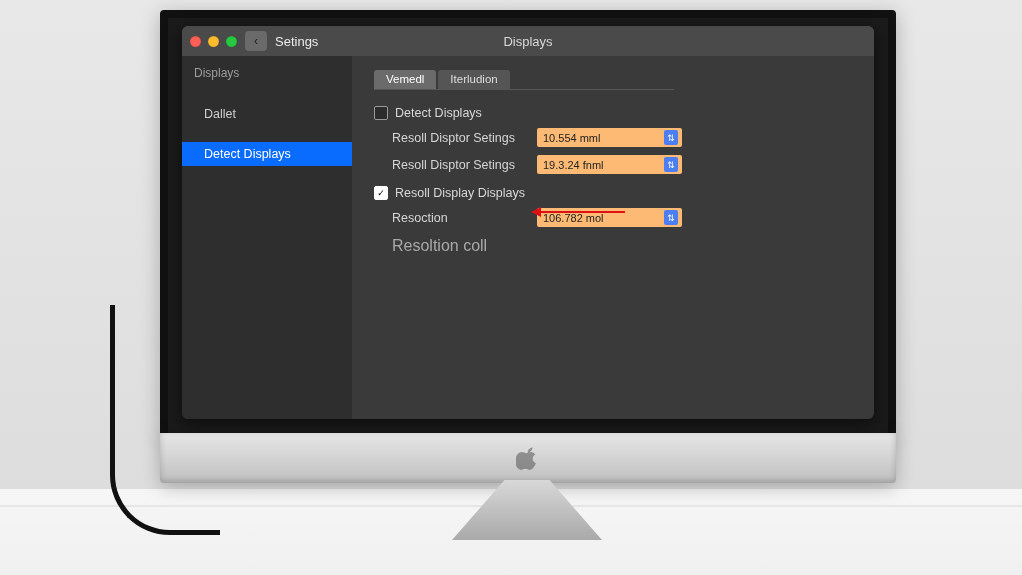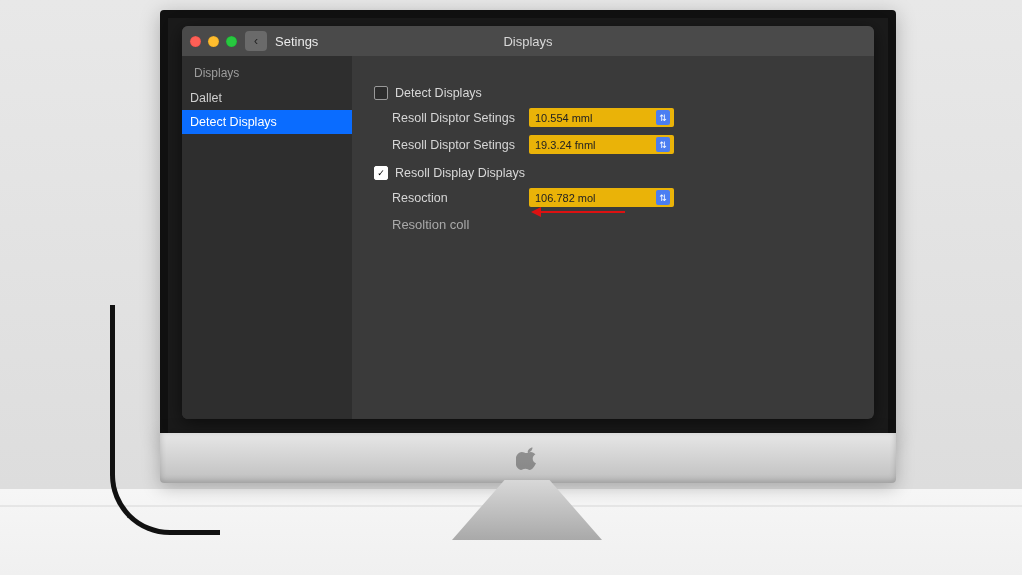--- a/index.html
+++ b/index.html
@@ -136,24 +136,25 @@
     padding-top: 6px;
     font-size: 12.5px;
     color:#cfcfcf;
   }
   .sb-heading {
     padding: 4px 12px 6px;
     color:#9d9d9d;
     font-size:12px;
   }
   .sb-item {
-    padding: 5px 8px;
+    padding: 5px 22px;
     display:flex;
     align-items:center;
     gap:6px;
+    margin-top:16px;
   }
   .sb-item.selected {
     background: #0a6cff;
     color:#fff;
   }
   .sb-check::before{
     content:"✓";
     font-size:10px;
     color:#cfcfcf;
   }
@@ -195,40 +196,40 @@
     border-radius:2px;
     background:#2c2c2c;
     display:inline-flex;align-items:center;justify-content:center;
     font-size:9px;color:#fff;
   }
   .checkbox.checked{ background:#fff; color:#000; border-color:#fff;}
   .form-row{
     display:flex;
     align-items:center;
     margin:8px 0 8px 18px;
-    gap:2px;
+    gap:10px;
   }
   .form-label{ width:135px; color:#d6d6d6; }
   .select{
     width:135px;
     height:19px;
-    background:#eab308;
+    background:#fdba74;
     color:#222;
     font-size:11px;
     display:flex;
     align-items:center;
     justify-content:space-between;
     padding:0 4px 0 6px;
     border-radius:2px;
   }
   .select .caret{
     width:14px;height:15px;background:#4b7ef2;border-radius:2px;
     display:flex;align-items:center;justify-content:center;color:#fff;font-size:9px;
   }
-  .hint { margin:10px 0 0 18px; color:#a9a9a9; font-size:13px;}
+  .hint { margin:10px 0 0 18px; color:#a9a9a9; font-size:16px;}
   .arrow {
     position:absolute;
     left:183px;
     top:155px;
     width:90px;
     height:2px;
     background:#d11;
   }
   .arrow::before{
     content:"";
@@ -266,20 +267,28 @@
           <div class="sb-heading">Displays</div>
           <div class="sb-item">
             <span>Dallet</span>
           </div>
           <div class="sb-item selected">
             <span>Detect Displays</span>
           </div>
         </div>
 
         <div class="content">
+          <div class="tabs">
+            <div class="tab active">
+              <span>Vemedl</span>
+            </div>
+            <div class="tab">
+              <span>Iterludion</span>
+            </div>
+          </div>
 
           <div class="section">
             <div class="check-row">
               <span class="checkbox"></span>
               <span>Detect Displays</span>
             </div>
 
             <div class="form-row">
               <span class="form-label">Resoll Disptor Setings</span>
               <div class="select">

